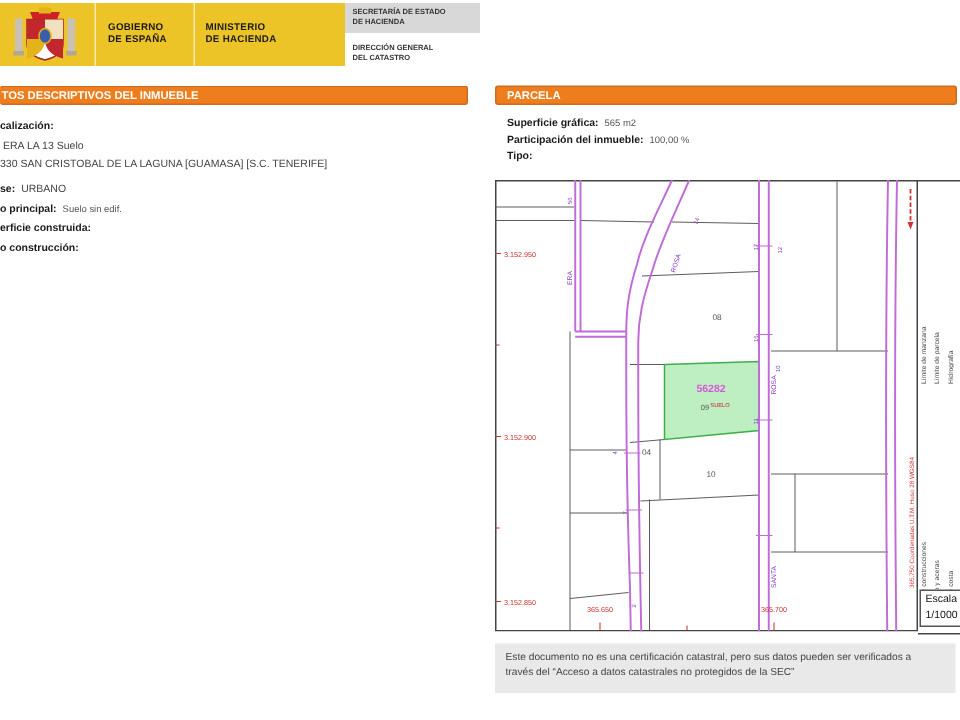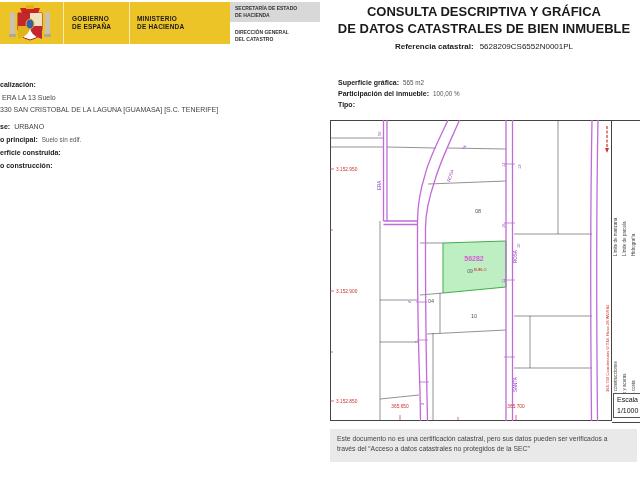--- a/index.html
+++ b/index.html
@@ -80,28 +80,23 @@
 
   <div class="abs sec-box">
     <div>SECRETARÍA DE ESTADO</div>
     <div>DE HACIENDA</div>
   </div>
   <div class="abs dir-box">
     <div>DIRECCIÓN GENERAL</div>
     <div>DEL CATASTRO</div>
   </div>
 
-  <div class="abs title-wrap">
-    <div class="title-line">CONSULTA DESCRIPTIVA Y GRÁFICA</div>
-    <div class="title-line">DE DATOS CATASTRALES DE BIEN INMUEBLE</div>
-    <div class="ref-line">
-      <span class="lbl">Referencia catastral:</span><span class="val">5628209CS6552N0001PL</span>
-    </div>
-  </div>
 
+  <div class="abs bar bar-left">TOS DESCRIPTIVOS DEL INMUEBLE</div>
+  <div class="abs bar bar-right">PARCELA</div>
 
   <div class="abs row" style="left:0;top:81px"><span class="lbl">calización:</span></div>
   <div class="abs row" style="left:2px;top:94px"><span class="val" style="margin-left:0">ERA LA 13 Suelo</span></div>
   <div class="abs row" style="left:0;top:106px"><span class="val" style="margin-left:0">330 SAN CRISTOBAL DE LA LAGUNA [GUAMASA] [S.C. TENERIFE]</span></div>
   <div class="abs row" style="left:0;top:123px"><span class="lbl">se:</span><span class="val">URBANO</span></div>
   <div class="abs row" style="left:0;top:136px"><span class="lbl">o principal:</span><span class="val-sm">Suelo sin edif.</span></div>
   <div class="abs row" style="left:0;top:149px"><span class="lbl">erficie construida:</span></div>
   <div class="abs row" style="left:0;top:162px"><span class="lbl">o construcción:</span></div>
 
   <div class="abs row" style="left:338px;top:79px"><span class="lbl">Superficie gráfica:</span><span class="val-sm">565 m2</span></div>

